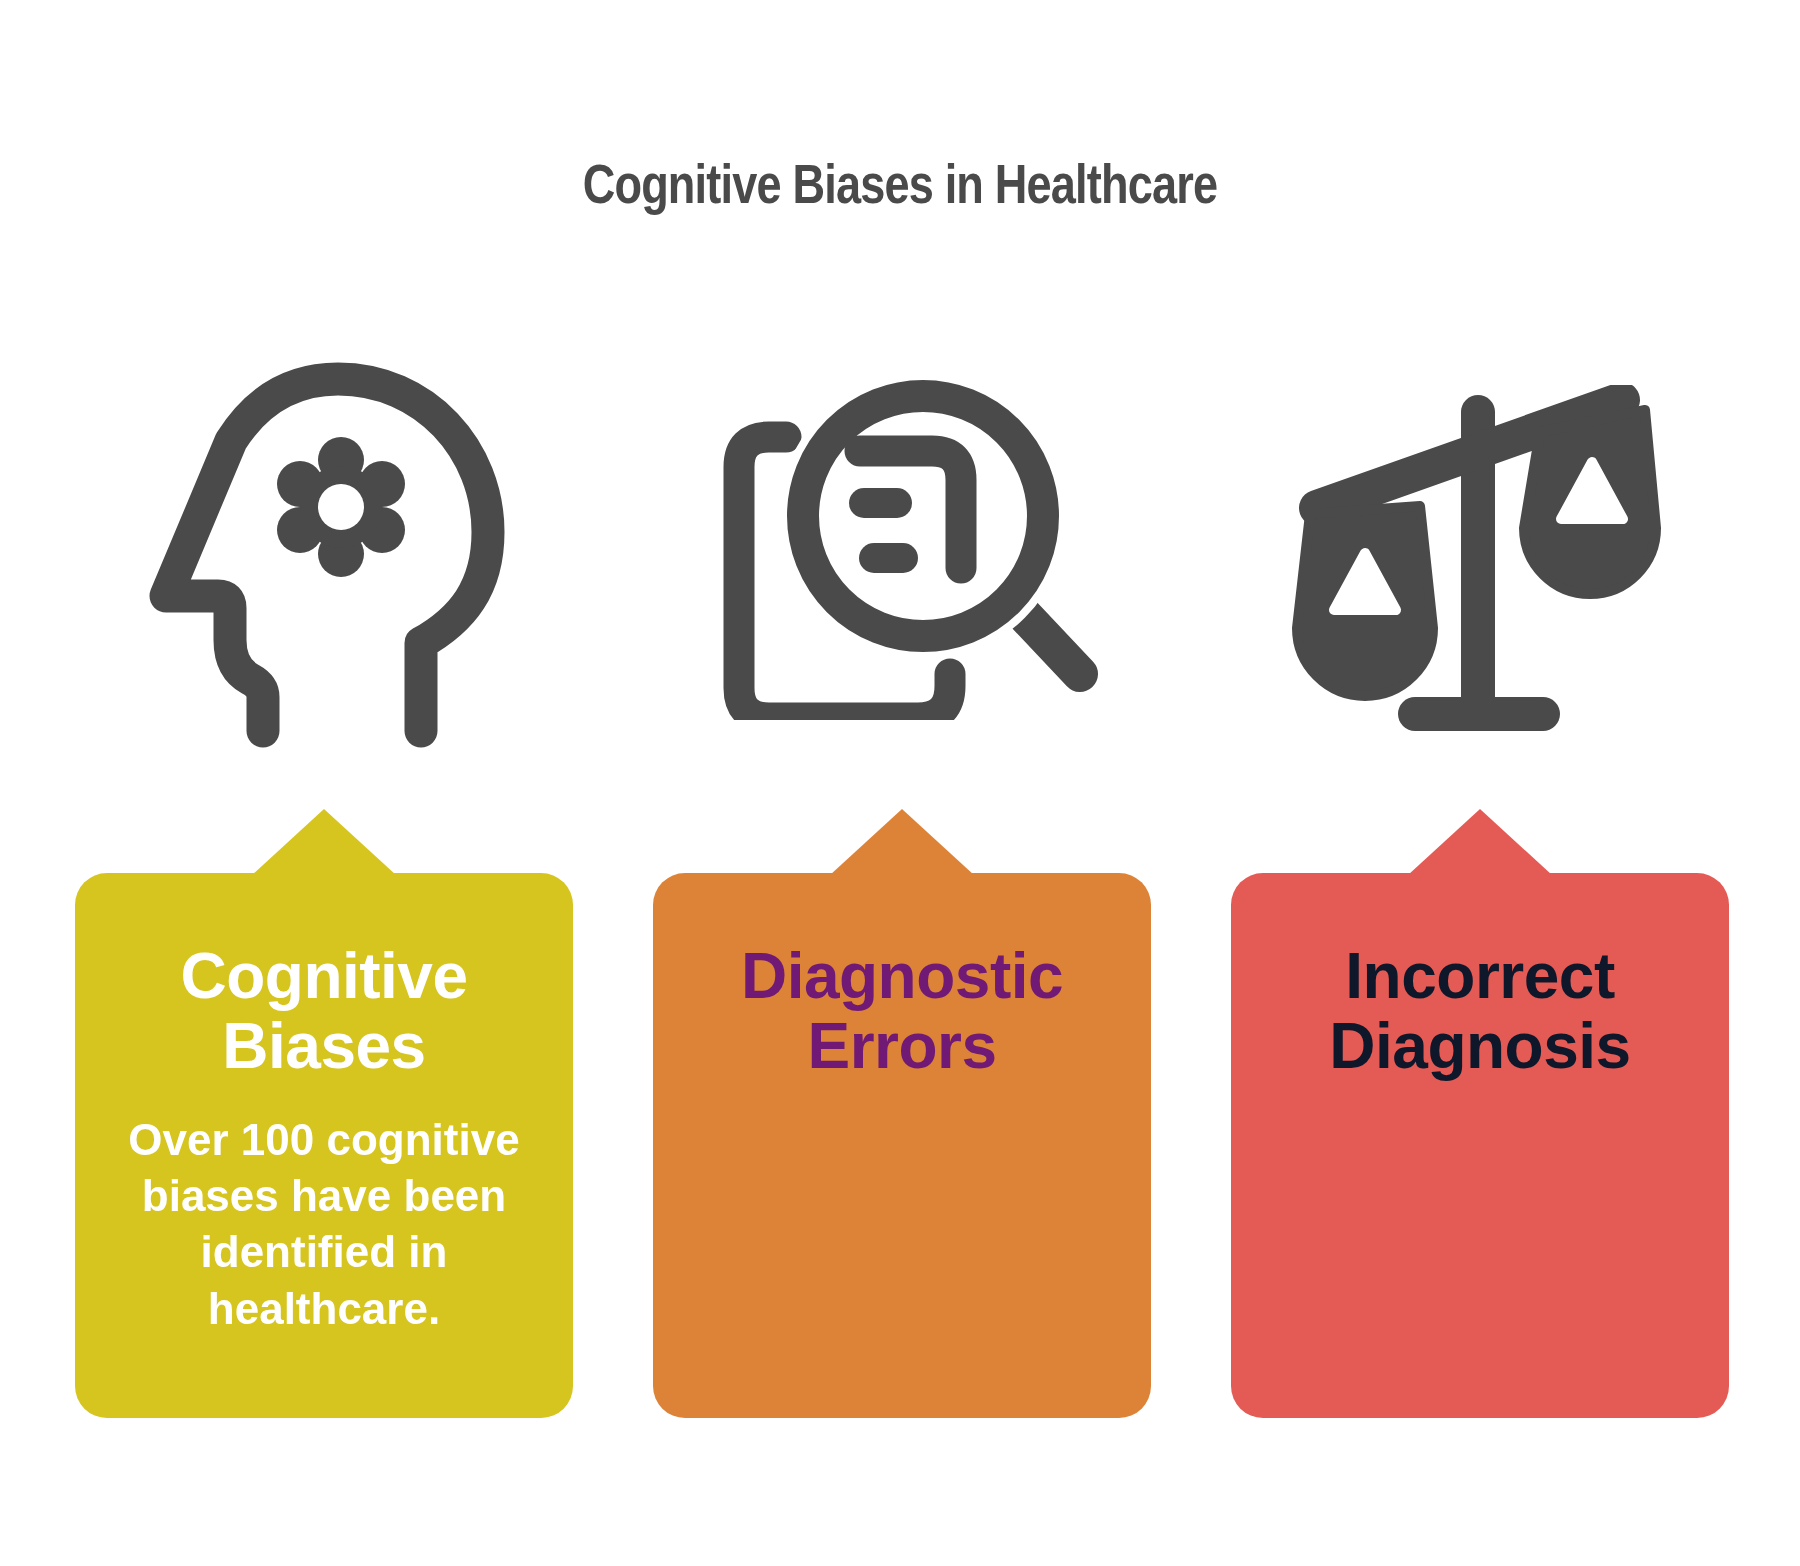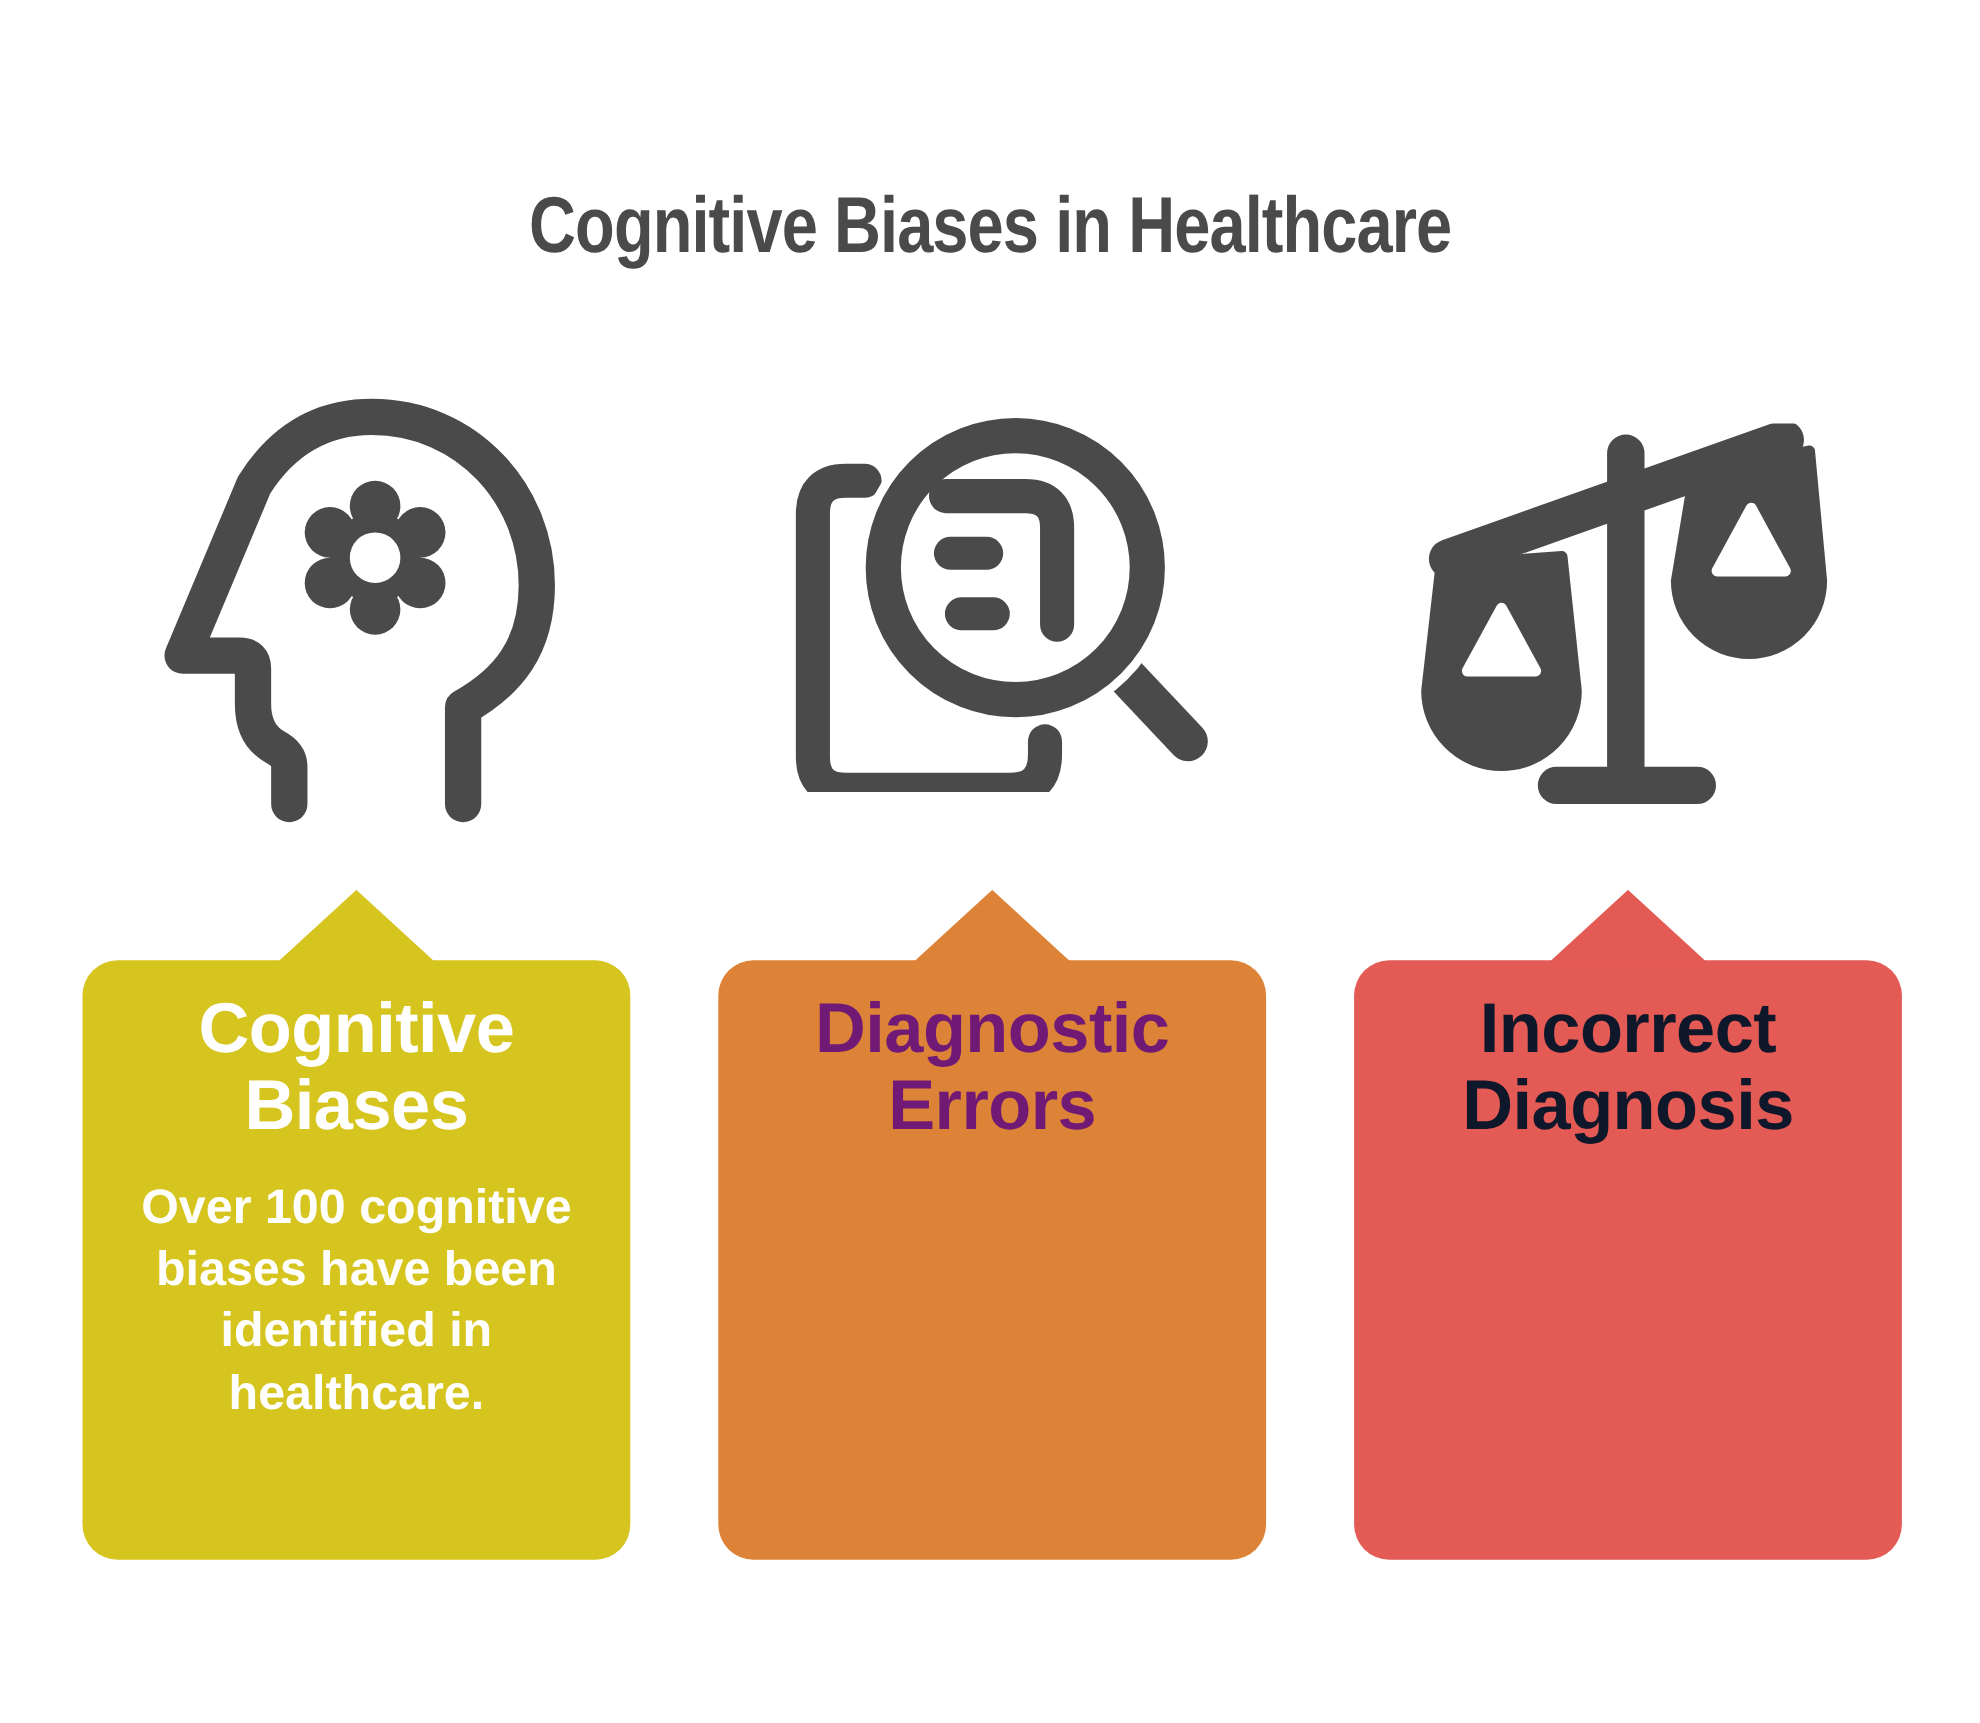--- a/index.html
+++ b/index.html
@@ -7,21 +7,21 @@
     position:relative;
     width:1800px;height:1566px;
     background:#ffffff;
     overflow:hidden;
     font-family:"Liberation Sans", sans-serif;
   }
   .main-title{
     position:absolute;
     top:116px;left:0;right:0;
     text-align:center;
-    font-size:72px;
+    font-size:55px;
     font-weight:700;
     letter-spacing:-1px;
     line-height:1.15;
   }
   .main-title .squeeze{
     display:inline-block;
     transform:scaleX(0.82);
     transform-origin:50% 50%;
     white-space:nowrap;
   }
@@ -43,21 +43,21 @@
     width:144px;height:66px;
     transform:translateX(-50%);
     clip-path:polygon(50% 0%, 100% 100%, 0% 100%);
   }
   .card-box{
     position:absolute;inset:0;
     border-radius:32px;
     text-align:center;
   }
   .card-title{
-    margin:26px 20px 0;
+    margin:68px 20px 0;
     font-size:64px;
     font-weight:700;
     line-height:1.1;
     letter-spacing:-0.5px;
     white-space:pre-line;
   }
   .card-text{
     margin:30px 24px 0;
     font-size:44px;
     font-weight:700;

